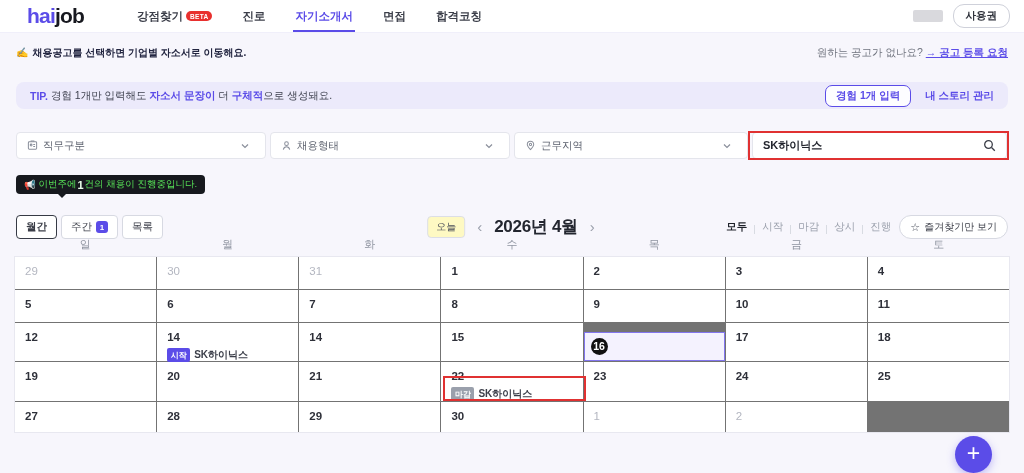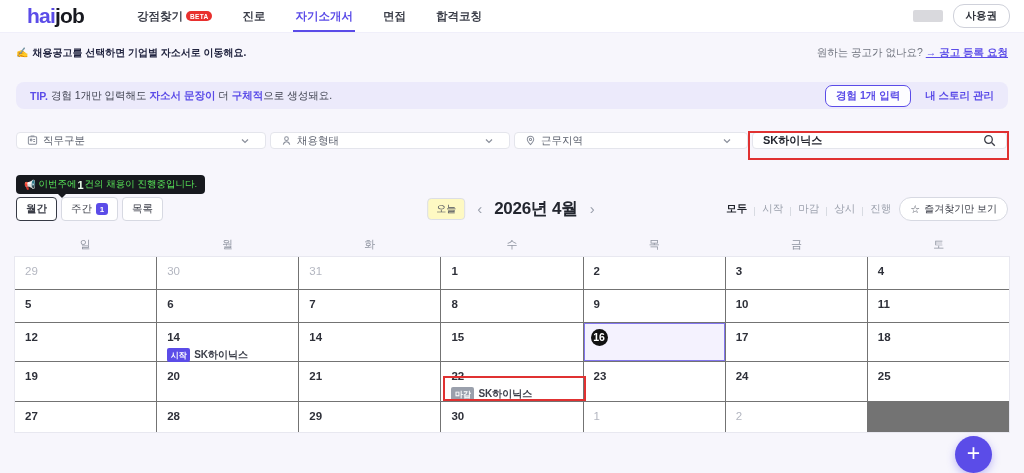--- a/index.html
+++ b/index.html
@@ -30,34 +30,34 @@
 
   
   .tip { position:absolute; top:82px; left:16px; right:16px; height:27px; background:#eceafb; border-radius:8px; display:flex; align-items:center; padding:0 14px; font-size:10.5px; color:#3c3f4d; }
   .tip b.pfx { color:var(--brand); margin-right:3px; }
   .tip .hl { color:var(--brand); font-weight:bold; }
   .tip-right { margin-left:auto; display:flex; align-items:center; gap:14px; }
   .exp-btn { border:1.3px solid var(--brand); color:var(--brand); background:#fdfdff; border-radius:7px; padding:3px 10px; font-size:10.5px; font-weight:bold; cursor:pointer; }
   .story-link { color:var(--brand); font-size:10.5px; font-weight:bold; cursor:pointer; }
 
   
-  .filterbar { position:absolute; top:132px; left:16px; width:991px; height:17px; display:grid; grid-template-columns:250px 240px 234px 1fr; gap:4px; }
+  .filterbar { position:absolute; top:132px; left:16px; width:991px; height:27px; display:grid; grid-template-columns:250px 240px 234px 1fr; gap:4px; }
   .fbox { background:#fff; border:1px solid #e4e5ec; border-radius:4px; display:flex; align-items:center; padding:0 10px; font-size:10.5px; color:#595e6b; cursor:pointer; }
   .fbox svg { margin-right:5px; flex:none; }
   .fbox .chev { margin-left:auto; }
   .searchbox { background:#fff; border:1px solid #e4e5ec; border-radius:4px; display:flex; align-items:center; padding:0 10px; cursor:text; }
   .searchbox input { border:none; outline:none; flex:1; font-size:11px; font-weight:bold; color:#23252e; font-family:inherit; background:transparent; }
 
   
   .tooltip { position:absolute; top:175px; left:16px; height:19px; background:#17191e; border-radius:4px; display:flex; align-items:center; padding:0 8px; font-size:9.5px; color:var(--tooltip-green); white-space:nowrap; }
   .tooltip .cnt { color:#eaffea; font-weight:bold; font-size:11px; margin:0 1px; }
   .tooltip::after { content:""; position:absolute; top:100%; left:42px; border:4px solid transparent; border-top-color:#17191e; }
 
   
-  .cal-toolbar { position:absolute; top:197px; left:16px; right:16px; height:24px; }
+  .cal-toolbar { position:absolute; top:215px; left:16px; right:16px; height:24px; }
   .view-toggle { position:absolute; left:0; top:0; display:flex; gap:4px; }
   .vbtn { display:flex; align-items:center; gap:4px; height:24px; padding:0 9px; background:#fff; border:1px solid #d7d9e2; border-radius:4px; font-size:10.5px; color:#3a3d47; cursor:pointer; font-family:inherit; }
   .vbtn.active { border-color:#363a45; font-weight:bold; }
   .vbadge { background:var(--brand); color:#fff; font-size:8px; font-weight:bold; min-width:12px; height:12px; border-radius:3px; display:flex; align-items:center; justify-content:center; }
   .cal-center { position:absolute; left:50%; top:0; transform:translateX(-50%); display:flex; align-items:center; gap:10px; }
   .today-btn { border:1px solid #dcdee6; background:#fef9c3; border-radius:4px; padding:3px 8px; font-size:10px; color:#4a4e59; cursor:pointer; font-family:inherit; }
   .cal-arrow { font-size:15px; color:#9ba0ac; cursor:pointer; line-height:1; padding:0 2px; }
   .cal-title { font-size:17px; font-weight:bold; color:#23262f; letter-spacing:-0.3px; }
   .status-wrap { position:absolute; right:0; top:0; display:flex; align-items:center; gap:8px; }
   .status-filters { display:flex; align-items:flex-end; gap:7px; }
@@ -65,21 +65,21 @@
   .sfilter.active { color:#1e2129; font-weight:bold; }
   .sep { width:1px; height:9px; background:#d8dbe2; }
   .fav-btn { display:flex; align-items:center; gap:4px; border:1px solid #d7d9e2; background:#fff; border-radius:12px; height:24px; padding:0 10px; font-size:10px; color:#3a3d47; cursor:pointer; font-family:inherit; }
   .star { font-size:11px; color:#555a66; }
 
   
   .day-headers { position:absolute; top:234px; left:14px; width:996px; display:grid; grid-template-columns:repeat(7,1fr); }
   .dhead { text-align:center; font-size:11px; color:#8f94a0; padding:3px 0; }
   .cal-grid { position:absolute; top:256px; left:14px; width:996px; display:grid; grid-template-columns:repeat(7,1fr); grid-template-rows:32px 32px 38px 39px 30px; gap:1px; background:#737373; border:1px solid #e8e8f0; }
   .cell { background:#fff; padding:4px 0 0 10px; position:relative; cursor:pointer; }
-  .cell.selected { background:#f4f2fe; box-shadow:inset 0 0 0 1px #8276ee; }
+  .cell.selected { background:#f4f2fe; box-shadow:inset 0 0 0 1px #8276ee;margin-top:9px; }
   .dnum { font-size:11.5px; font-weight:bold; color:#2e3039; }
   .dnum.muted { color:#b3b6c0; font-weight:normal; }
   .dnum.today { display:inline-flex; align-items:center; justify-content:center; width:17px; height:17px; background:#111; color:#fff; border-radius:50%; font-size:10.5px; margin-left:-3px; }
   .event { display:flex; align-items:center; gap:4px; margin-top:3px; cursor:pointer; }
   .ebadge { color:#fff; font-size:8px; font-weight:bold; padding:1.5px 3.5px; border-radius:2px; flex:none; }
   .ebadge.start { background:var(--start-badge); }
   .ebadge.end { background:var(--end-badge); }
   .elabel { font-size:10px; font-weight:bold; color:#3b3e49; white-space:nowrap; }
 
   

